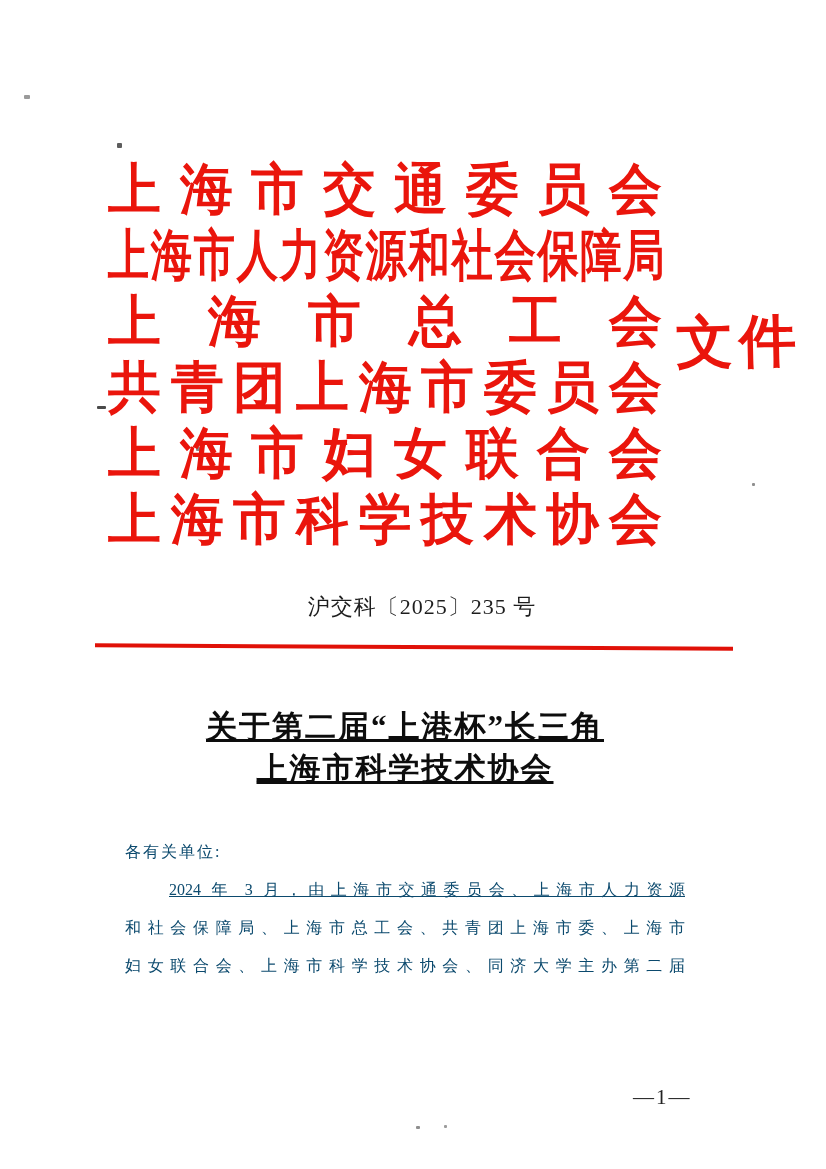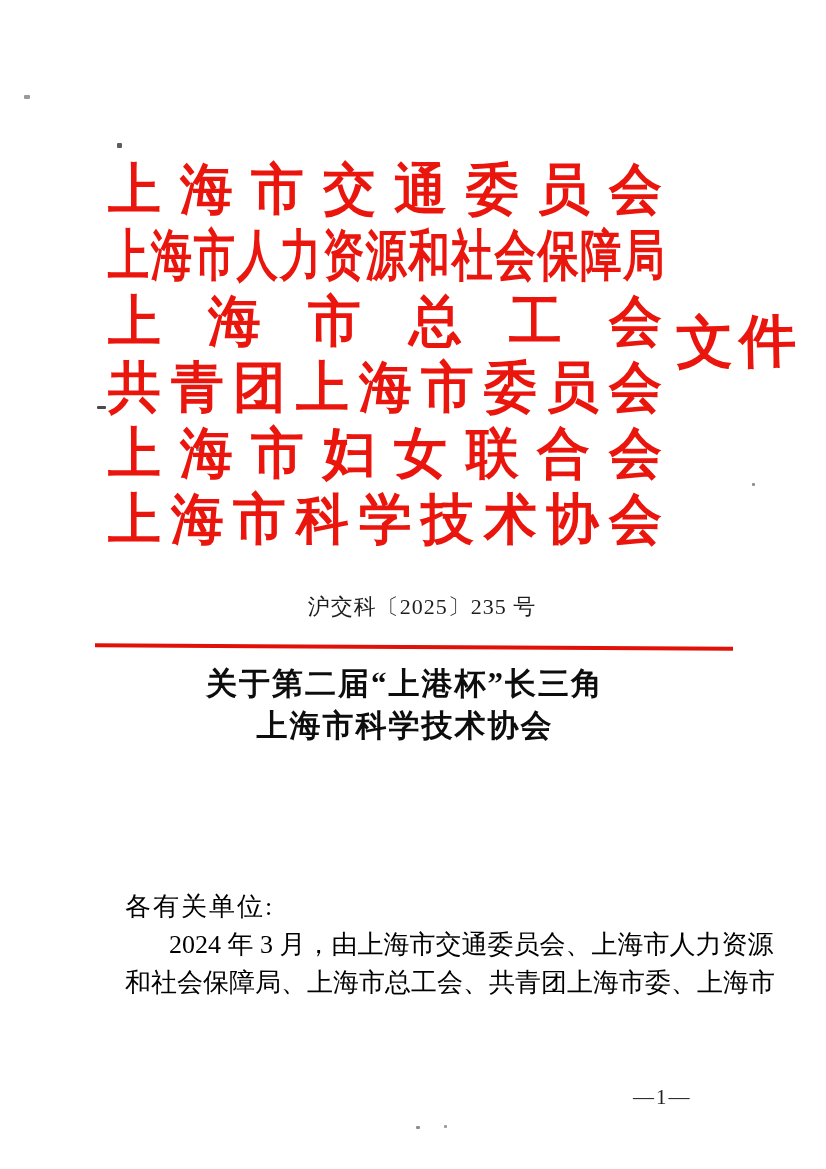--- a/index.html
+++ b/index.html
@@ -40,36 +40,36 @@
     text-align:center;font-size:22px;color:#1d1d1d;
     letter-spacing:1px;
   }
   
   .red-rule{
     position:absolute;left:95px;top:645px;width:638px;height:4px;
     background:#e01108;transform:rotate(.3deg);
   }
   
   .title-block{
-    position:absolute;left:125px;top:663px;width:560px;
-    text-align:center;font-weight:bold;color:#0d0d0d;
+    position:absolute;left:125px;top:706px;width:560px;
+    text-align:center;font-weight:bold;color:#0d0d0d;text-decoration:underline;
   }
   .title-line{font-size:31px;line-height:42px;letter-spacing:2px;white-space:nowrap;}
   
   .body-block{
-    position:absolute;left:125px;top:888px;width:560px;
-    font-size:26px;color:#000000;
+    position:absolute;left:125px;top:833px;width:560px;
+    font-size:16px;color:#0c4a6e;
   }
   .bline{
     height:38px;line-height:38px;white-space:nowrap;
     text-align:justify;text-align-last:justify;
     text-justify:inter-character;
   }
   .bline.salutation{text-align:left;text-align-last:left;letter-spacing:2px;}
-  .bline.indent{padding-left:44px;}
+  .bline.indent{padding-left:44px;text-decoration:underline;}
   
   .page-number{
     position:absolute;left:633px;top:1085px;
     font-size:21px;letter-spacing:2px;color:#222;white-space:nowrap;
   }
   
   .speck{position:absolute;border-radius:1px;}
   .s1{left:24px;top:95px;width:6px;height:4px;background:#9a9a9a;}
   .s2{left:117px;top:143px;width:5px;height:5px;background:#5d5d5d;}
   .s3{left:97px;top:406px;width:9px;height:3px;background:#4a4a4a;}
@@ -169,17 +169,18 @@
 
   <div class="title-block">
     <div class="title-line">关于第二届“上港杯”长三角</div>
     <div class="title-line">上海市科学技术协会</div>
   </div>
 
   <div class="body-block">
     <div class="bline salutation">各有关单位:</div>
     <div class="bline indent">2024 年 3 月，由上海市交通委员会、上海市人力资源</div>
     <div class="bline">和社会保障局、上海市总工会、共青团上海市委、上海市</div>
+    <div class="bline">妇女联合会、上海市科学技术协会、同济大学主办第二届</div>
   </div>
 
   <div class="page-number">—1—</div>
 
 </div>
 
 </body></html>

